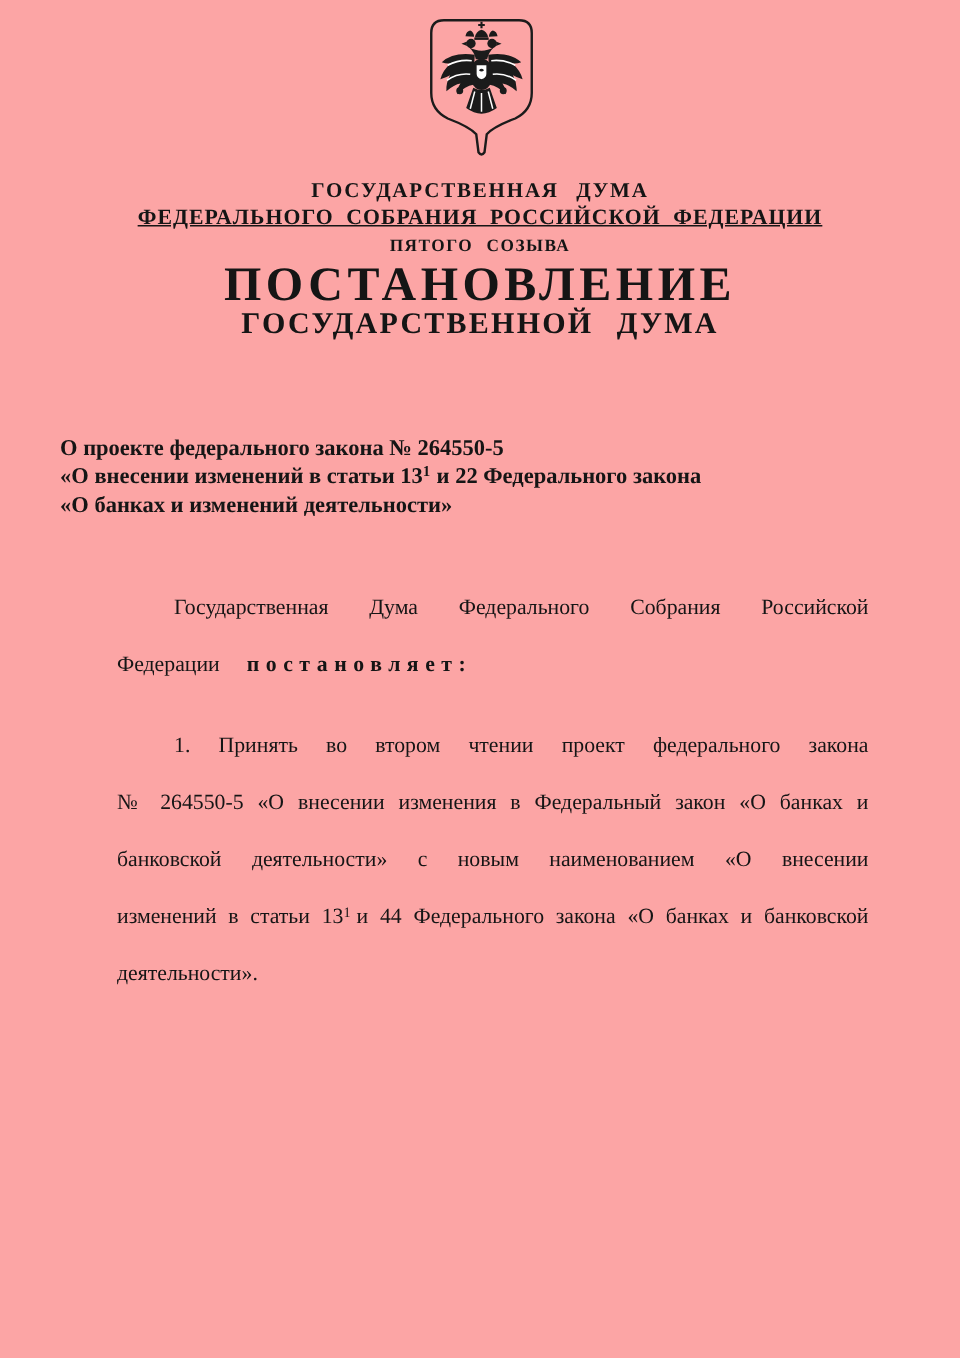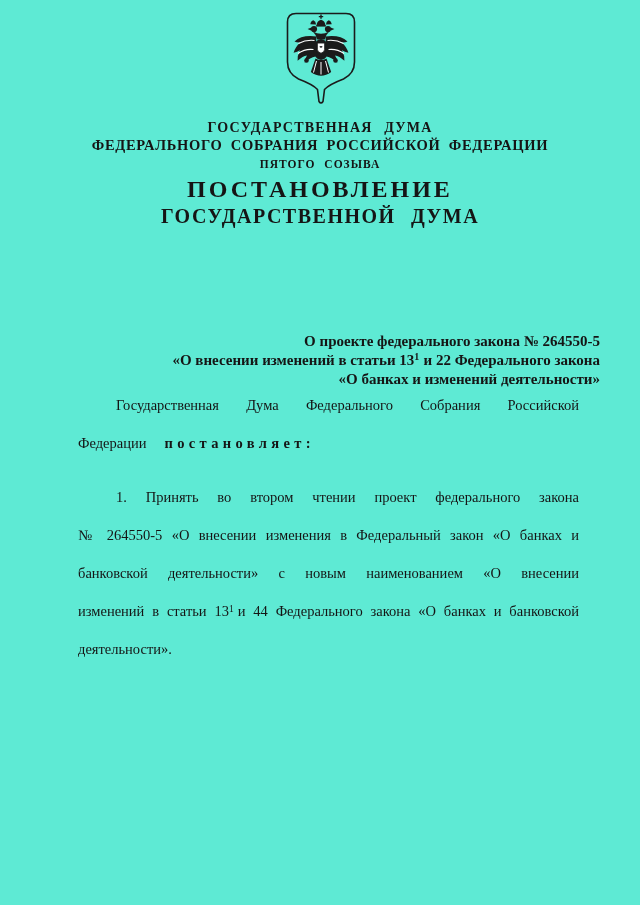--- a/index.html
+++ b/index.html
@@ -1,38 +1,38 @@
 <!DOCTYPE html>
 <html><head>
 <meta charset="utf-8">
 <style>
   html,body { margin:0; padding:0; background:#ffffff; }
   .page {
-    position:relative; width:640px; height:905px; background:#5eead4;
+    position:relative; width:640px; height:905px; background:#fca5a5;
     font-family:"Liberation Serif","DejaVu Serif",serif; color:#151515;
     overflow:hidden;
   }
   
   .emblem { position:absolute; top:12px; left:286px; width:70px; height:94px; }
   .emblem svg { display:block; width:100%; height:100%; }
 
   
   .letterhead { position:absolute; top:119px; left:0; width:640px; text-align:center; font-weight:bold; }
   .lh1 { font-size:14px;   line-height:17px; letter-spacing:1.2px; word-spacing:7px; }
-  .lh2 { font-size:14.5px; line-height:18px; letter-spacing:0.7px; word-spacing:4px; }
+  .lh2 { font-size:14.5px; line-height:18px; letter-spacing:0.7px; word-spacing:4px;text-decoration:underline; }
   .lh3 { font-size:11.5px; line-height:16px; letter-spacing:1px;   word-spacing:5px; margin-top:2px; }
 
   
   .doc-title { position:absolute; top:176px; left:0; width:640px; text-align:center; }
-  .dt1 { font-size:24px; font-weight:bold; letter-spacing:3px;   line-height:27px; }
+  .dt1 { font-size:32px; font-weight:bold; letter-spacing:3px;   line-height:27px; }
   .dt2 { font-size:20px; font-weight:bold; letter-spacing:1.5px; word-spacing:9px; line-height:24px; margin-top:1px; }
 
   
-  .subject { position:absolute; top:290px; left:40px; width:560px; text-align:right;
-             font-weight:bold; font-size:15px; line-height:19px;margin-top:42px; }
+  .subject { position:absolute; top:290px; left:40px; width:560px; text-align:left;
+             font-weight:bold; font-size:15px; line-height:19px; }
   .subject sup { font-size:10px; line-height:0; vertical-align:5px; }
   .sp-after { margin-left:0.28em; }
 
   
   .body-text { position:absolute; top:386px; left:78px; width:501px; font-size:14.5px; }
   .bline { height:38px; line-height:38px; text-align:justify; text-align-last:justify; }
   .bline.first { text-indent:38px; }
   .bline.last  { text-align-last:left; }
   .para2 { margin-top:16px; }
   .keyword { font-weight:bold; letter-spacing:0.3em; margin-left:18px; }

